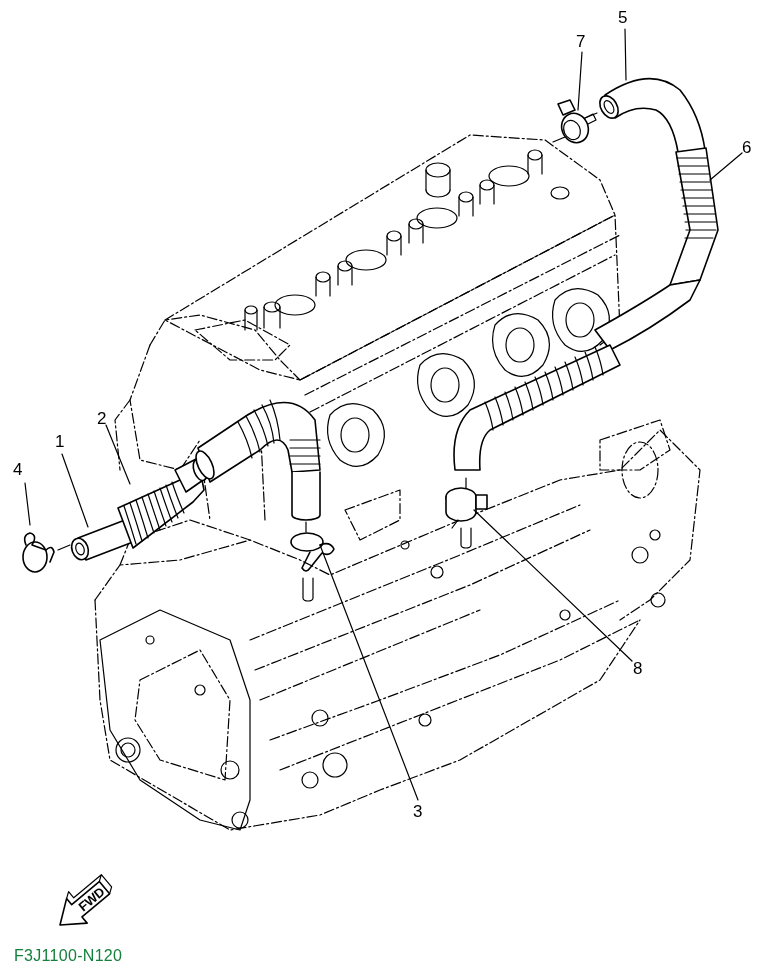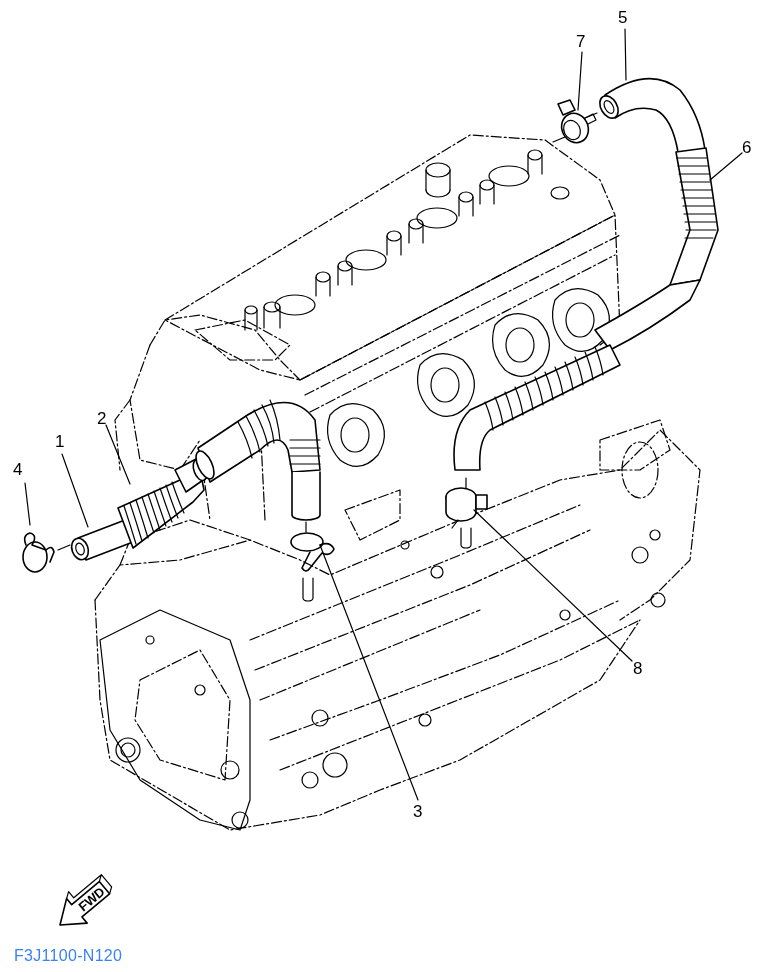--- a/index.html
+++ b/index.html
@@ -3,21 +3,21 @@
 <meta charset="utf-8">
 <style>
   html, body { margin: 0; padding: 0; background: #ffffff; }
   body { width: 775px; height: 972px; position: relative; overflow: hidden; font-family: "Liberation Sans", sans-serif; }
   #diagram { position: absolute; left: 0; top: 0; width: 775px; height: 972px; }
   .ln { fill: none; stroke: #000; stroke-width: 1.2; stroke-linejoin: round; stroke-linecap: round; }
   .th { stroke-width: 1.6; }
   .dash { stroke-dasharray: 10 3 2 3; }
   .fillw { fill: #fff; }
   .callout-num { position: absolute; font-size: 17px; color: #000; line-height: 1; }
-  .code { position: absolute; left: 14px; top: 947px; font-size: 16px; color: #3b82f6; letter-spacing: 0.3px; }
+  .code { position: absolute; left: 14px; top: 947px; font-size: 16px; color: #15803d; letter-spacing: 0.3px; }
   .fwd-text { font-family: "Liberation Sans", sans-serif; font-weight: bold; font-size: 13px; }
 </style>
 </head>
 <body>
 
 <svg id="diagram" viewBox="0 0 775 972" xmlns="http://www.w3.org/2000/svg">
 
   <g>
     <path class="ln dash" d="M165 320 L470 135 L545 140 L600 180 L615 215 L300 380 L260 370 Z"></path>
     <path class="ln dash" d="M150 345 L165 320 L200 315 L255 330 L280 360 L300 380"></path>

